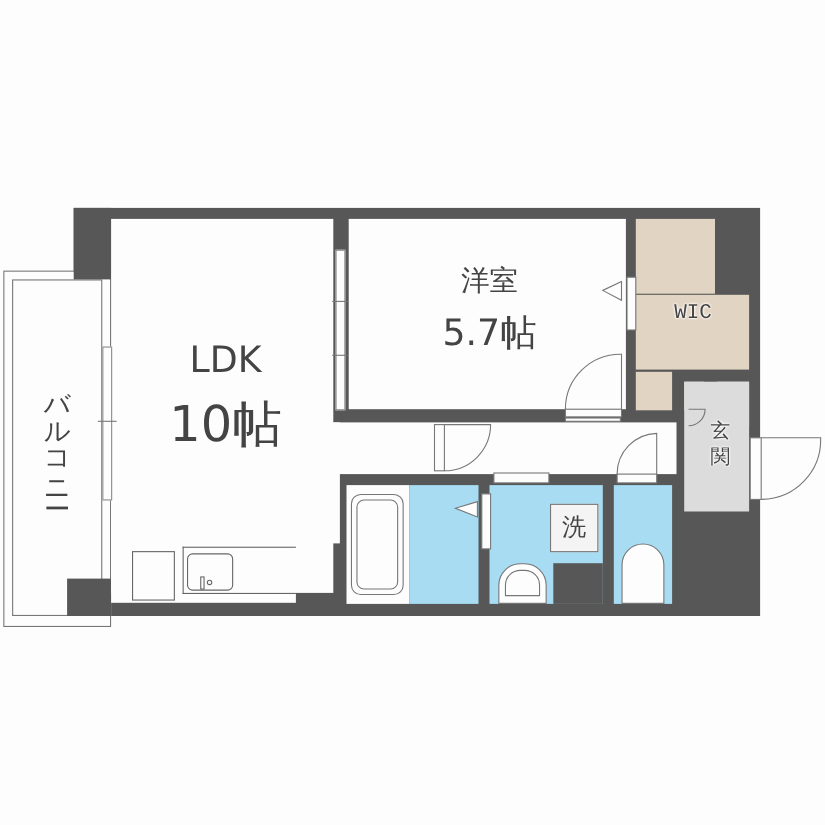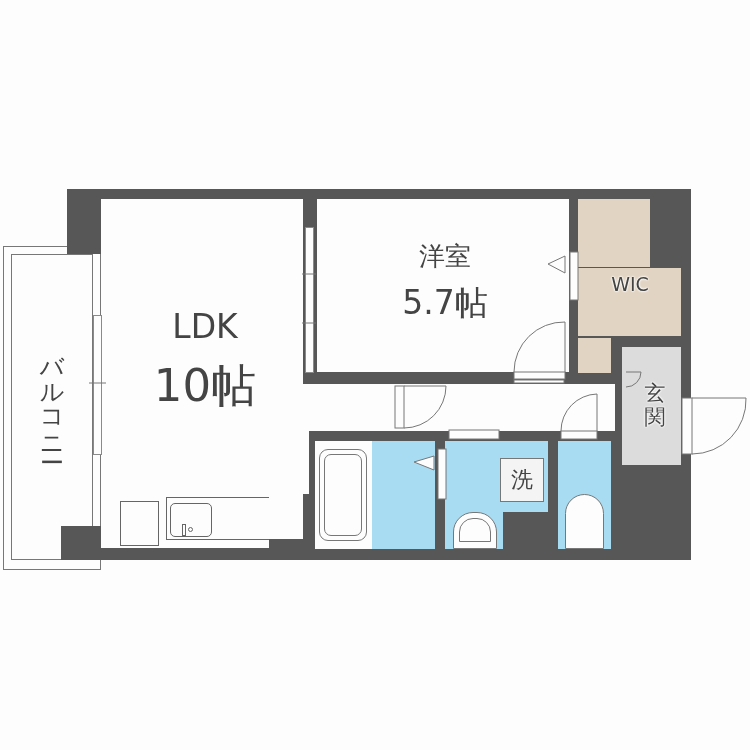--- a/index.html
+++ b/index.html
@@ -5,21 +5,21 @@
   html, body { margin: 0; padding: 0; background: #fdfdfd; }
   body { width: 750px; height: 750px; position: relative; overflow: hidden; font-family: "DejaVu Sans", sans-serif; }
   .abs { position: absolute; box-sizing: border-box; }
   .wall { background: #575757; }
   .room { background: #fdfdfd; }
   .wic { background: #e2d4c2; }
   .wet { background: #a7dcf3; }
   .entry { background: #dcdcdc; }
   .win { background: #fdfdfd; border: 1px solid #8a8a8a; }
   .label { color: #444; text-align: center; line-height: 1.15; }
-  .halo { text-shadow: 0 0 2px #fff, 0 0 2px #fff, 0 0 3px #fff; }
+  .halo { text-shadow: 0 0 2px #fff, 0 0 2px #fff, 0 0 3px #fff; font-family: Liberation Mono, monospace; }
   svg { position: absolute; left: 0; top: 0; }
 </style>
 </head>
 <body>
 
 <div class="abs wall" style="left:67px;top:189px;width:624px;height:371px;"></div>
 
 <div class="abs" style="left:3px;top:246px;width:98px;height:324px;border:1px solid #777;background:#fdfdfd;"></div>
 <div class="abs" style="left:11px;top:254px;width:82px;height:306px;border:1px solid #777;background:#fdfdfd;"></div>
 <div class="abs wall" style="left:61px;top:526px;width:40px;height:34px;"></div>
@@ -48,21 +48,21 @@
 <div class="abs room" style="left:269px;top:384px;width:40px;height:110px;"></div>
 
 <div class="abs wic" style="left:578px;top:199px;width:72px;height:68px;"></div>
 <div class="abs wic" style="left:578px;top:268px;width:103px;height:68px;"></div>
 <div class="abs wic" style="left:578px;top:338px;width:33px;height:35px;"></div>
 <div class="abs wic" style="left:622px;top:347px;width:18px;height:26px;"></div>
 <div class="abs label halo" style="left:595px;top:274px;width:70px;font-size:19px;">WIC</div>
 
 <div class="abs entry" style="left:622px;top:347px;width:59px;height:118px;"></div>
 <div class="abs entry" style="left:652px;top:347px;width:29px;height:40px;"></div>
-<div class="abs label halo" style="left:640px;top:381px;width:30px;font-size:21px;line-height:24px;">玄関</div>
+<div class="abs label halo" style="left:640px;top:381px;width:30px;font-size:18px;line-height:24px;">玄関</div>
 
 <div class="abs room" style="left:315px;top:441px;width:57px;height:108px;"></div>
 <div class="abs wet" style="left:372px;top:441px;width:63px;height:108px;"></div>
 <div class="abs" style="left:319px;top:449px;width:48px;height:92px;border:1px solid #777;border-radius:9px;"></div>
 <div class="abs" style="left:324px;top:454px;width:38px;height:82px;border:1px solid #777;border-radius:7px;"></div>
 
 <div class="abs wet" style="left:445px;top:441px;width:103px;height:108px;"></div>
 <div class="abs wall" style="left:503px;top:512px;width:45px;height:37px;"></div>
 <div class="abs label" style="left:500px;top:458px;width:44px;height:44px;background:#f4f4f4;border:1px solid #777;font-size:22px;line-height:42px;">洗</div>
 <div class="abs" style="left:453px;top:512px;width:44px;height:37px;background:#fdfdfd;border:1px solid #777;border-radius:20px 20px 0 0;"></div>

